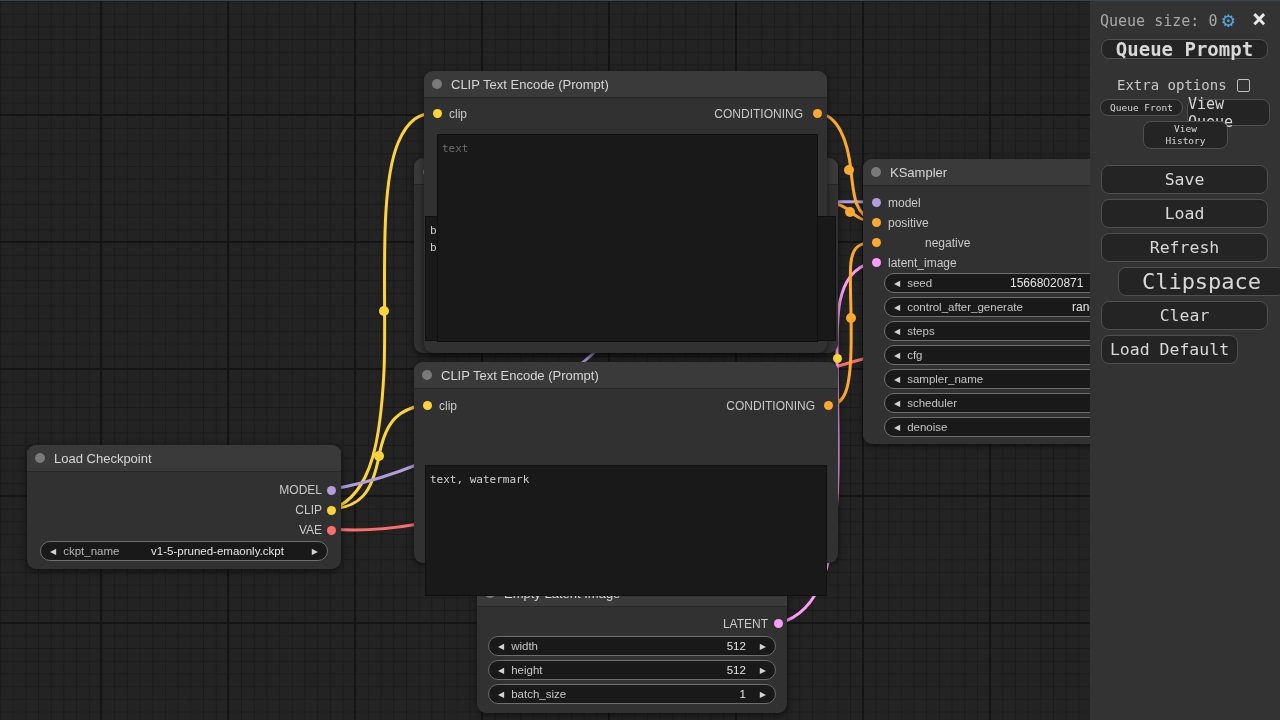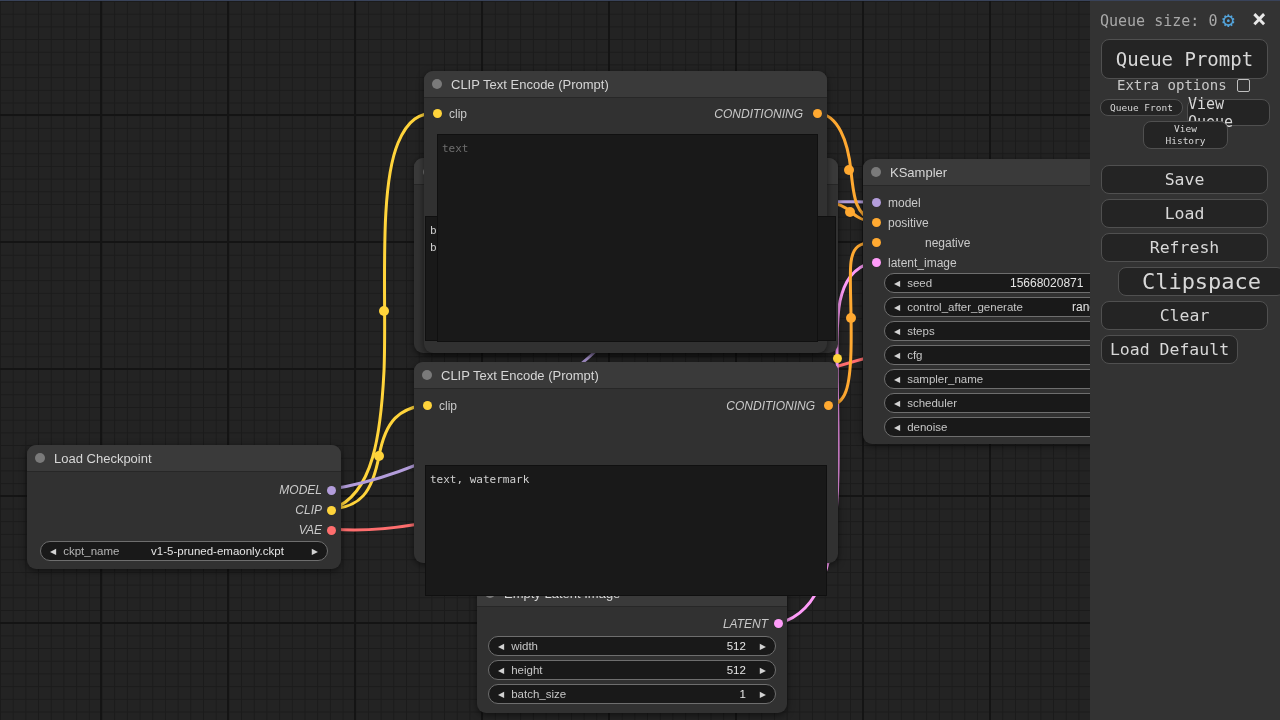--- a/index.html
+++ b/index.html
@@ -20,21 +20,21 @@
   
   .node{position:absolute;background:#313131;border-radius:9px;
     box-shadow:0 2px 7px rgba(0,0,0,.55);}
   .node-header{position:absolute;left:0;top:0;right:0;height:26px;background:#3a3a3a;
     border-radius:9px 9px 0 0;border-bottom:1px solid #272727;}
   .collapse-dot{position:absolute;left:8px;top:8px;width:10px;height:10px;border-radius:50%;
     background:#7a7a7a;}
   .node-title{position:absolute;left:27px;top:6px;font-size:13px;color:#d6d6d6;white-space:nowrap;}
   .slot-dot{position:absolute;width:9px;height:9px;border-radius:50%;}
   .slot-label{position:absolute;font-size:12px;color:#c9c9c9;white-space:nowrap;}
-  .slot-label.right{text-align:left;font-style:italic;}
+  .slot-label.right{text-align:left;}
   .ta{position:absolute;background:#191919;border:1px solid #101010;color:#d0d0d0;
     font-family:"DejaVu Sans Mono",monospace;font-size:11px;line-height:17px;
     padding:5px 4px;box-sizing:border-box;resize:none;outline:none;}
   .ta::placeholder{color:#6e6e6e;}
   .widget{position:absolute;height:20px;background:#191919;border:1px solid #6e6e6e;
     border-radius:11px;display:flex;align-items:center;box-sizing:border-box;
     font-size:11.5px;color:#c6c6c6;padding:0 9px;}
   .widget .arrow{font-family:"DejaVu Sans",sans-serif;font-size:8px;color:#d2d2d2;flex:0 0 auto;}
   .widget .wlabel{margin-left:7px;flex:0 0 auto;}
   .widget .wspace{flex:1 1 auto;}
@@ -217,21 +217,21 @@
   </div>
 
   <div id="sidebar">
     <div id="queue-size-row">
       <span>Queue size:</span>
       <span>0</span>
     </div>
     <div id="gear">⚙</div>
     <div id="close-x">×</div>
 
-    <div class="sb-btn" style="left:11px;top:38px;width:167px;height:40px;font-size:19px;">Queue Prompt</div>
+    <div class="sb-btn" style="left:11px;top:38px;width:167px;height:20px;font-size:19px;font-weight:bold;">Queue Prompt</div>
 
     <div id="extra-label">Extra options</div>
     <div id="extra-check"></div>
 
     <div class="sb-btn" style="left:10px;top:98px;width:83px;height:17px;font-size:9.5px;">Queue Front</div>
     <div class="sb-btn" style="left:97px;top:98px;width:83px;height:27px;font-size:15px;">View Queue</div>
 
     <div class="sb-btn two-line" style="left:53px;top:120px;width:85px;height:28px;font-size:9.5px;">
       <span>View</span>
       <span>History</span>

